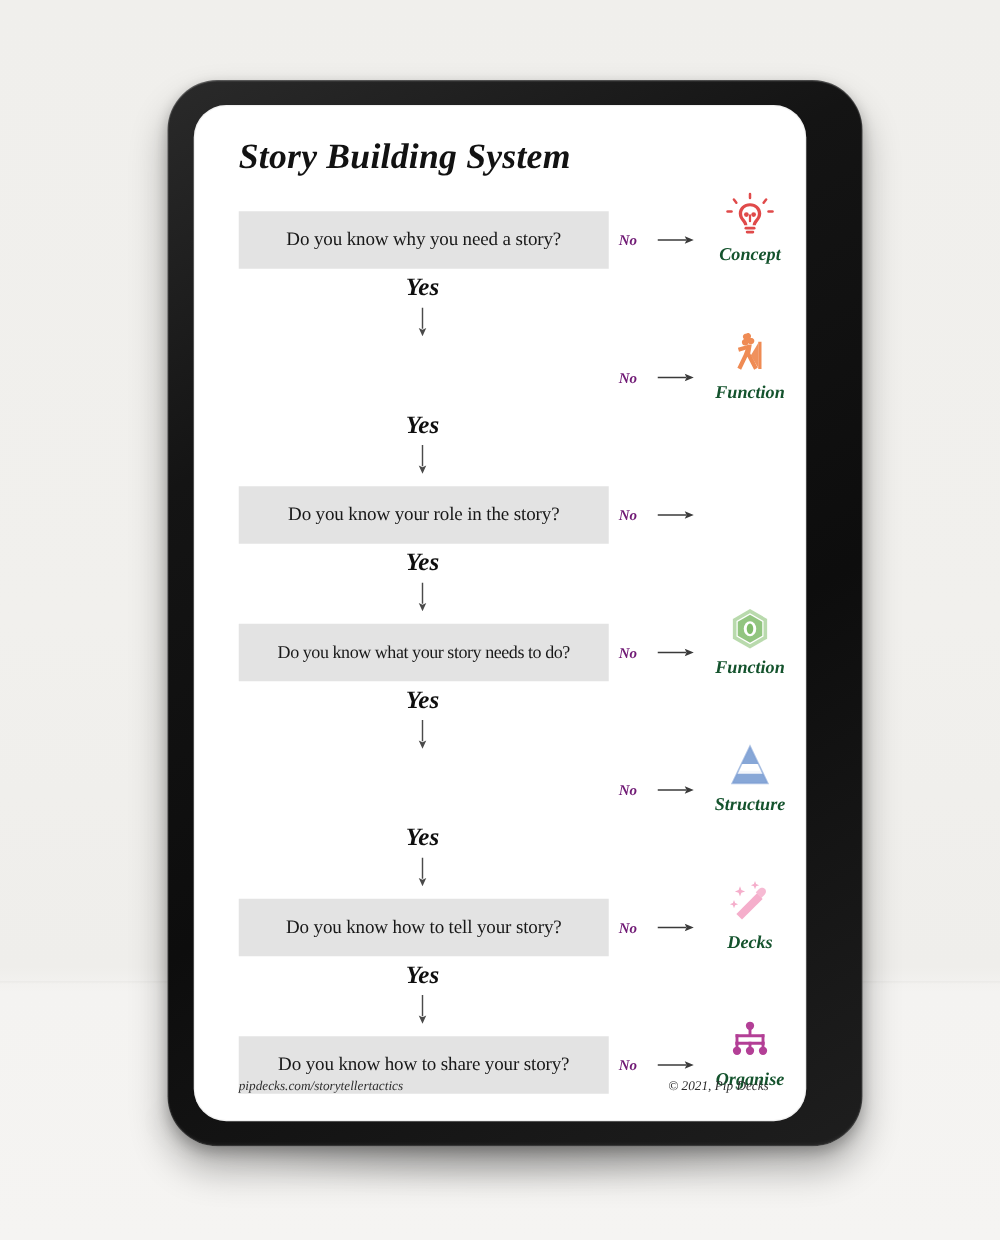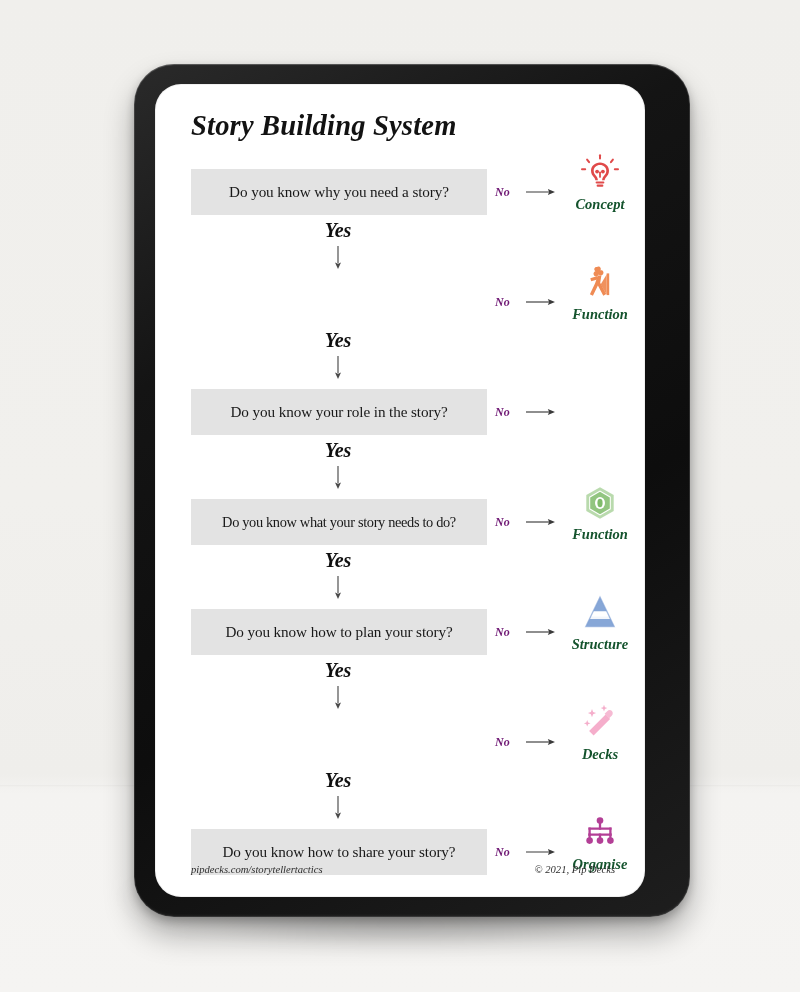--- a/index.html
+++ b/index.html
@@ -361,23 +361,20 @@
           <div class="yes-connector" style="top: 461px;">
             <div class="yes-label">Yes</div>
             <div class="yes-arrow">
               <svg xmlns="http://www.w3.org/2000/svg" width="12" height="24" viewBox="0 0 12 24">
                 <path d="M6 0v17" stroke="#4a4a4a" stroke-width="1.15" fill="none"></path>
                 <path d="M6 23l-3.0-6.6 3.0 1.3 3.0-1.3z" fill="#4a4a4a"></path>
               </svg>
             </div>
           </div>
           <div class="flow-row" style="top: 525px;">
-            <div class="q-box">
-              <span class="q-text">Do you know how to plan your story?</span>
-            </div>
             <div class="no-label">No</div>
             <div class="no-arrow">
               <svg xmlns="http://www.w3.org/2000/svg" width="30" height="12" viewBox="0 0 30 12">
                 <path d="M0 6h23" stroke="#3a3a3a" stroke-width="1.15" fill="none"></path>
                 <path d="M29 6l-7.2-3.0 1.4 3.0-1.4 3.0z" fill="#3a3a3a"></path>
               </svg>
             </div>
             <div class="tactic">
               <div class="tactic-icon">
                 <svg xmlns="http://www.w3.org/2000/svg" viewBox="0 0 40 40" width="40" height="40">
@@ -394,20 +391,23 @@
           <div class="yes-connector" style="top: 571px;">
             <div class="yes-label">Yes</div>
             <div class="yes-arrow">
               <svg xmlns="http://www.w3.org/2000/svg" width="12" height="24" viewBox="0 0 12 24">
                 <path d="M6 0v17" stroke="#4a4a4a" stroke-width="1.15" fill="none"></path>
                 <path d="M6 23l-3.0-6.6 3.0 1.3 3.0-1.3z" fill="#4a4a4a"></path>
               </svg>
             </div>
           </div>
           <div class="flow-row" style="top: 635px;">
+            <div class="q-box">
+              <span class="q-text">Do you know how to tell your story?</span>
+            </div>
             <div class="no-label">No</div>
             <div class="no-arrow">
               <svg xmlns="http://www.w3.org/2000/svg" width="30" height="12" viewBox="0 0 30 12">
                 <path d="M0 6h23" stroke="#3a3a3a" stroke-width="1.15" fill="none"></path>
                 <path d="M29 6l-7.2-3.0 1.4 3.0-1.4 3.0z" fill="#3a3a3a"></path>
               </svg>
             </div>
             <div class="tactic">
               <div class="tactic-icon">
                 <svg xmlns="http://www.w3.org/2000/svg" viewBox="0 0 40 40" width="40" height="40">

